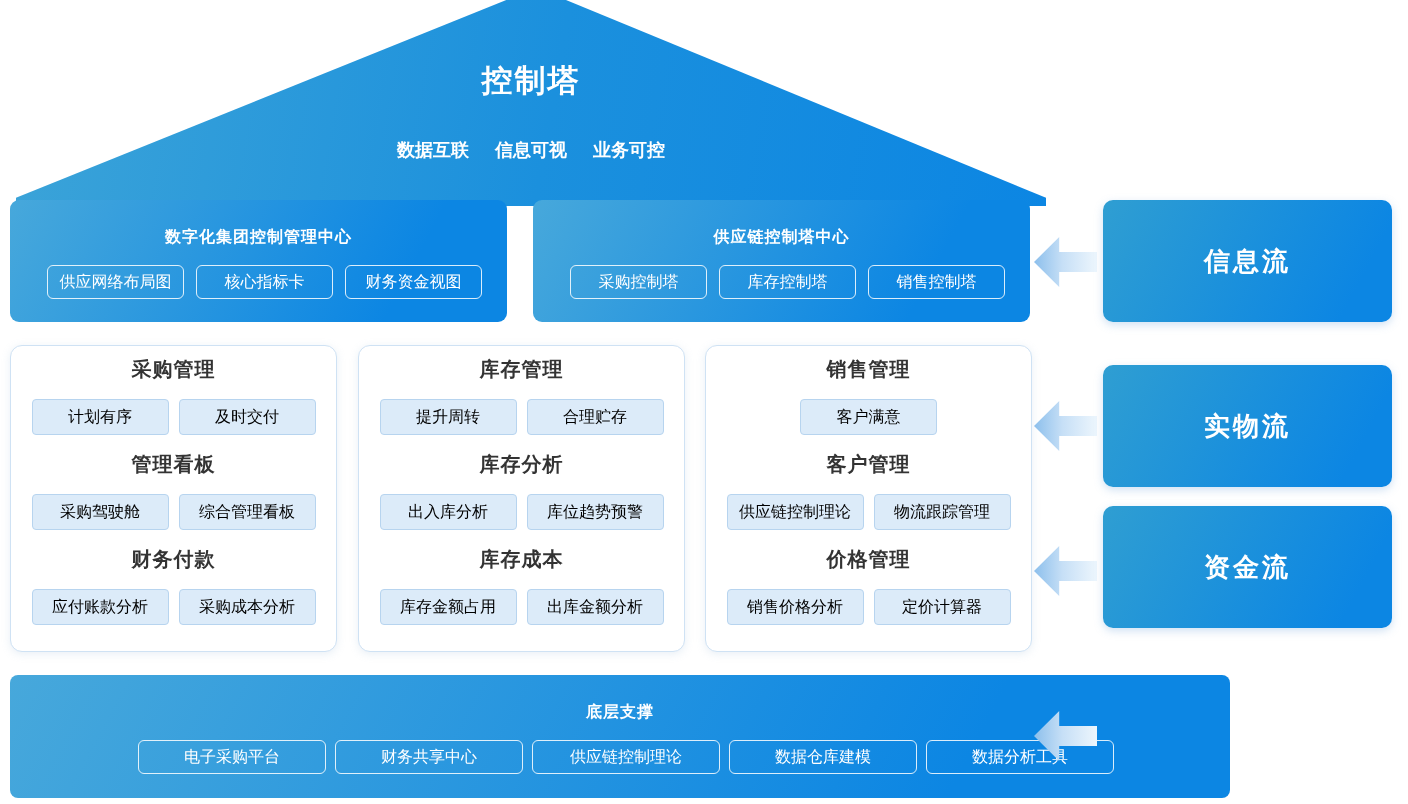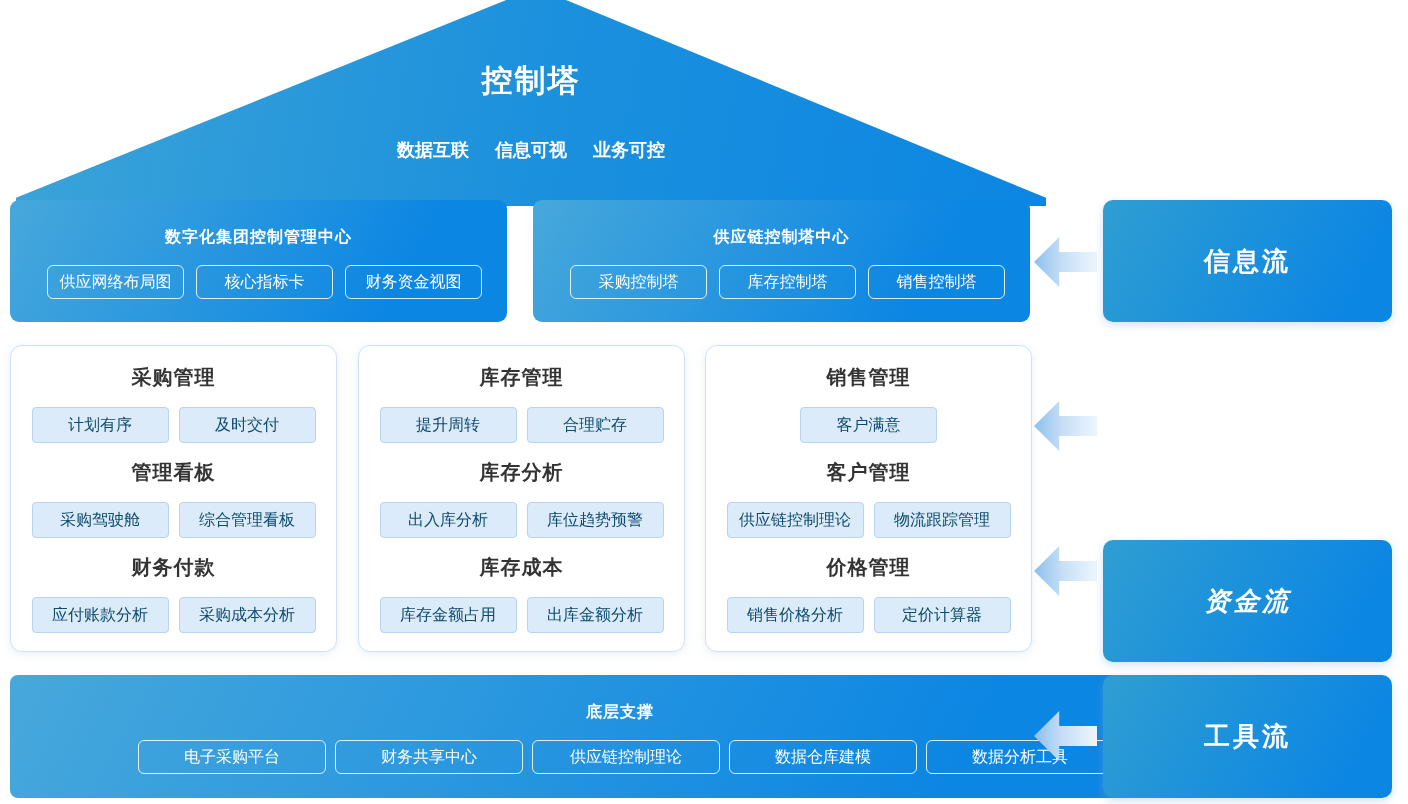--- a/index.html
+++ b/index.html
@@ -33,27 +33,27 @@
   .ghost-btn{height:34px;border:1px solid rgba(255,255,255,.85);border-radius:6px;
     color:#fff;font-size:16px;display:flex;align-items:center;justify-content:center;
     background:transparent;cursor:pointer;}
   .w137{width:137px;}
   .w188{width:188px;}
 
   
   .card{position:absolute;top:345px;width:327px;height:307px;background:#fff;
     border:1px solid var(--card-border,#cfe2f4);border-radius:12px;
     box-shadow:0 2px 8px rgba(150,180,215,.22);
-    display:flex;flex-direction:column;justify-content:center;align-items:center;gap:16px;
+    display:flex;flex-direction:column;align-items:center;gap:16px;
     padding:10px 0;}
   .sec-title{color:var(--section-text,#333);font-size:20px;font-weight:bold;letter-spacing:1px;}
   .pill-row{display:flex;gap:10px;}
   .pill{width:137px;height:36px;background:var(--pill-bg,#dcebf9);
     border:1px solid var(--pill-border,#b7d4ef);border-radius:4px;
-    color:#0c4a6e;font-size:16px;display:flex;align-items:center;justify-content:center;cursor:pointer;}
+    color:#000000;font-size:16px;display:flex;align-items:center;justify-content:center;cursor:pointer;}
 
   
   .flow-box{position:absolute;left:1103px;width:289px;height:122px;border-radius:10px;
     background:linear-gradient(118deg,var(--flow-from,#2f9ed2) 0%,var(--gradient-to,#0c86e3) 85%);
     display:flex;align-items:center;justify-content:center;
     color:#fff;font-size:26px;font-weight:bold;letter-spacing:3px;
     box-shadow:0 3px 8px rgba(120,170,220,.35);}
   .arrow-left{position:absolute;left:1034px;width:63px;height:50px;
     background:linear-gradient(to right,#8cbfec 0%,#c6dff6 45%,#edf6fd 100%);
     clip-path:polygon(0 50%,40% 0,40% 30%,100% 30%,100% 70%,40% 70%,40% 100%);}
@@ -151,20 +151,20 @@
       <div class="ghost-btn w188">供应链控制理论</div>
       <div class="ghost-btn w188">数据仓库建模</div>
       <div class="ghost-btn w188">数据分析工具</div>
     </div>
   </div>
 
   <div class="arrow-left" style="top:237px;"></div>
   <div class="flow-box" style="top:200px;">信息流</div>
 
   <div class="arrow-left" style="top:401px;"></div>
+  <div class="flow-box" style="top:365px;">实物流</div>
 
   <div class="arrow-left" style="top:546px;"></div>
-  <div class="flow-box" style="top:540px;font-style:italic;">资金流</div>
+  <div class="flow-box" style="top:506px;">资金流</div>
 
   <div class="arrow-left" style="top:711px;"></div>
-  <div class="flow-box" style="top:675px;height:123px;">工具流</div>
 
 </div>
 
 </body></html>

